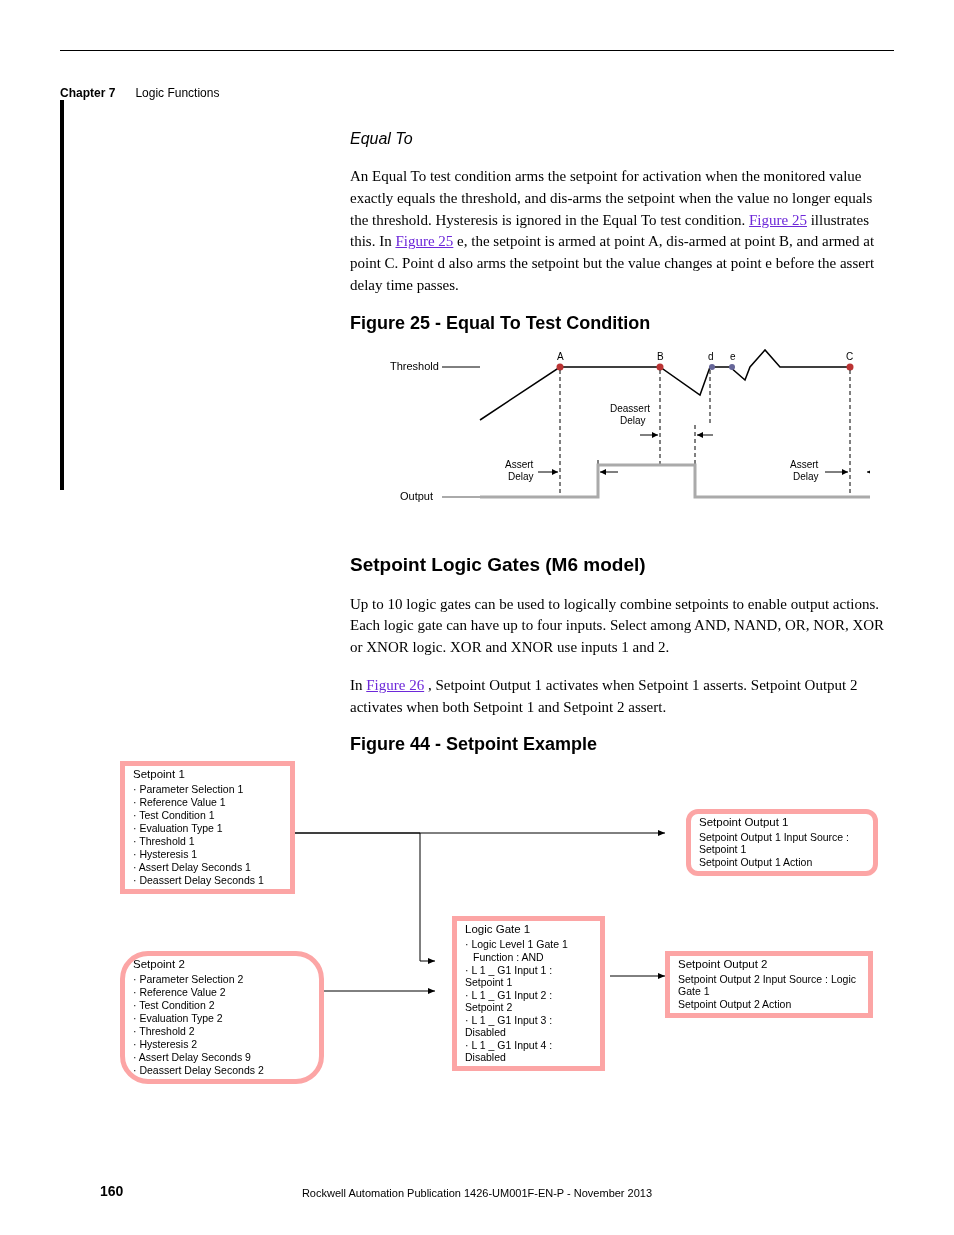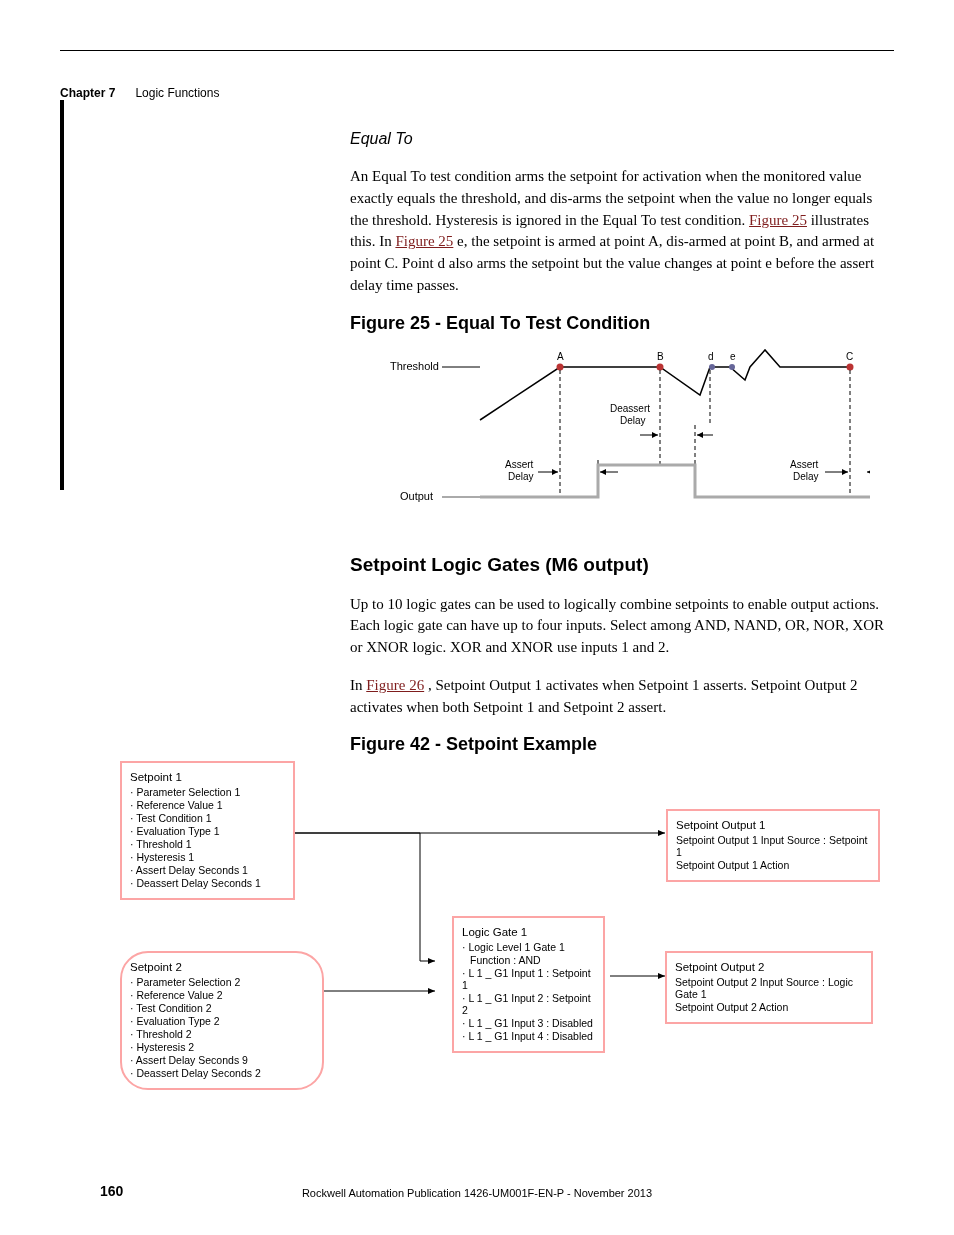--- a/index.html
+++ b/index.html
@@ -46,21 +46,21 @@
     font-style: italic;
     font-weight: 500;
     font-size: 16px;
     margin-bottom: 18px;
   }
   .body-text {
     font-size: 15px;
     line-height: 1.45;
     margin-bottom: 16px;
   }
-  .link { color: #7f1d1d; text-decoration: underline; }
+  .link { color: #6d28d9; text-decoration: underline; }
   .figure-caption {
     font-family: Arial, Helvetica, sans-serif;
     font-weight: bold;
     font-size: 18px;
     margin-bottom: 6px;
   }
   .section-title {
     font-family: Arial, Helvetica, sans-serif;
     font-weight: bold;
     font-size: 19px;
@@ -72,23 +72,23 @@
   }
   .diagram2-wrap {
     margin-left: 0;
     position: relative;
     height: 330px;
     font-family: Arial, Helvetica, sans-serif;
     font-size: 11px;
   }
   .box {
     position: absolute;
-    border: 2px solid #fca5a5;
+    border: 5px solid #fca5a5;
     background: #fff;
-    padding: 8px 8px;
+    padding: 2px 8px;
     box-sizing: border-box;
   }
   .box-title { font-weight: 500; margin-bottom: 3px; font-size: 11.5px;}
   .box-line { margin: 1px 0; font-size: 10.5px; }
   .bullet::before { content: "· "; }
   .footer {
     position: absolute;
     bottom: 36px;
     left: 0;
     width: 100%;
@@ -180,31 +180,31 @@
 
         <text x="440" y="128" font-size="10">Assert</text>
         <text x="443" y="140" font-size="10">Delay</text>
         <line x1="475" y1="132" x2="498" y2="132" stroke="#000"></line>
           <polygon points="498,132 492,129 492,135"></polygon>
         <line x1="535" y1="132" x2="517" y2="132" stroke="#000"></line>
           <polygon points="517,132 523,129 523,135"></polygon>
       </svg>
     </div>
 
-    <div class="section-title">Setpoint Logic Gates (M6 output)</div>
+    <div class="section-title">Setpoint Logic Gates (M6 model)</div>
 
     <div class="body-text">Up to 10 logic gates can be used to logically combine setpoints to enable output actions. Each logic gate can have up to four inputs. Select among AND, NAND, OR, NOR, XOR or XNOR logic. XOR and XNOR use inputs 1 and 2.</div>
 
     <div class="body-text">
       <span>In </span>
       <a class="link">Figure 26</a>
       <span>, Setpoint Output 1 activates when Setpoint 1 asserts. Setpoint Output 2 activates when both Setpoint 1 and Setpoint 2 assert.</span>
     </div>
 
-    <div class="figure-caption">Figure 42 - Setpoint Example</div>
+    <div class="figure-caption">Figure 44 - Setpoint Example</div>
   </div>
 
   <div class="diagram2-wrap" style="margin-left:60px;">
 
     <svg width="760" height="330" style="position:absolute;left:0;top:0;">
       <defs>
         <marker id="arr" markerWidth="8" markerHeight="8" refX="7" refY="3" orient="auto">
           <path d="M0,0 L7,3 L0,6 Z" fill="#000"></path>
         </marker>
       </defs>
@@ -245,21 +245,21 @@
     <div class="box" style="left:332px;top:155px;width:153px;">
       <div class="box-title">Logic Gate  1</div>
       <div class="box-line bullet">Logic Level  1   Gate  1</div>
       <div class="box-line" style="padding-left:8px;">Function : AND</div>
       <div class="box-line bullet">L 1 _ G1   Input 1 :  Setpoint  1</div>
       <div class="box-line bullet">L 1 _ G1   Input 2 :  Setpoint  2</div>
       <div class="box-line bullet">L 1 _ G1   Input 3 :  Disabled</div>
       <div class="box-line bullet">L 1 _ G1   Input 4 :  Disabled</div>
     </div>
 
-    <div class="box" style="left:546px;top:48px;width:214px;">
+    <div class="box" style="left:566px;top:48px;width:192px;border-radius:12px;">
       <div class="box-title">Setpoint Output  1</div>
       <div class="box-line">Setpoint Output 1  Input Source :  Setpoint  1</div>
       <div class="box-line">Setpoint Output 1  Action</div>
     </div>
 
     <div class="box" style="left:545px;top:190px;width:208px;">
       <div class="box-title">Setpoint Output  2</div>
       <div class="box-line">Setpoint Output 2  Input Source :  Logic Gate         1</div>
       <div class="box-line">Setpoint Output 2  Action</div>
     </div>

